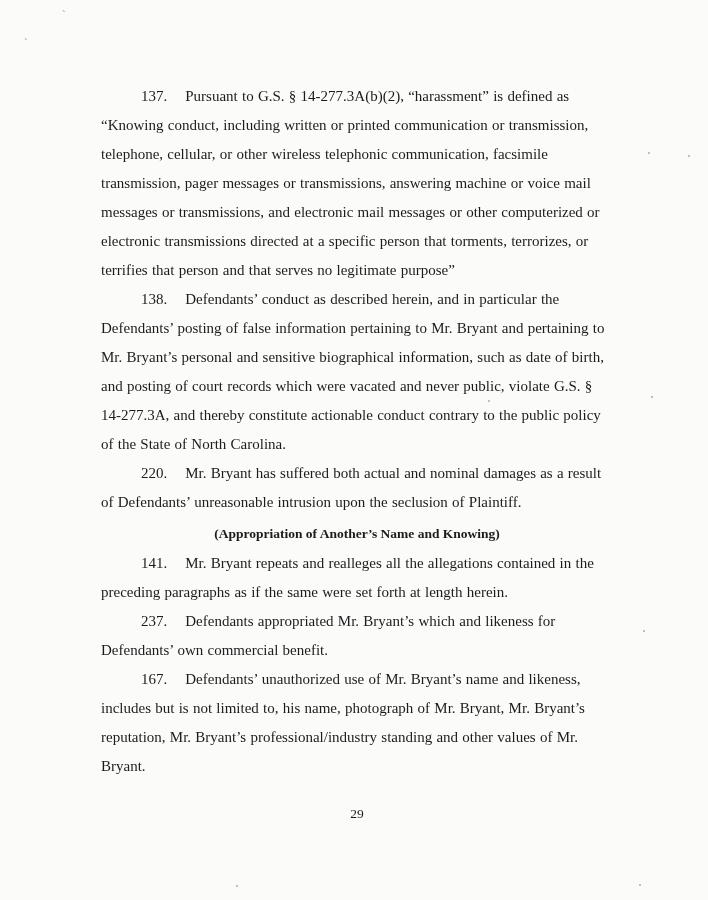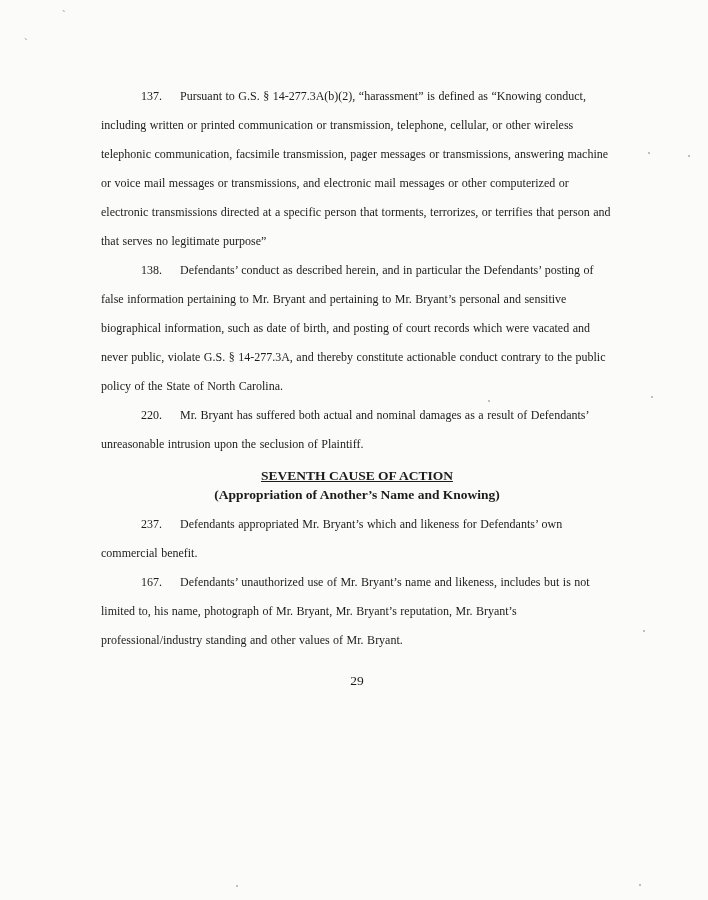--- a/index.html
+++ b/index.html
@@ -13,40 +13,40 @@
     color: #1c1c1c;
   }
   .content {
     position: absolute;
     left: 101px;
     top: 82px;
     width: 512px;
   }
   .para {
     margin: 0;
-    font-size: 12px;
+    font-size: 15px;
     line-height: 29px;
     text-align: left;
     text-indent: 40px;
     word-spacing: 0.5px;
   }
   .pnum { margin-right: 18px; }
   .heading {
     text-align: center;
     font-weight: bold;
     font-size: 13.5px;
     line-height: 19px;
     margin: 7px 0 6px 0;
     text-indent: 0;
   }
   .heading-title { text-decoration: underline; }
   .page-number {
     text-align: center;
     font-size: 13.5px;
-    margin-top: 18px;
+    margin-top: 25px;
   }
   
   .speck {
     position: absolute;
     background: #6a6a6a;
     border-radius: 50%;
     opacity: 0.55;
   }
   .tick {
     position: absolute;
@@ -71,24 +71,24 @@
 <div class="content">
 
   <p class="para"><span class="pnum">137.</span><span>Pursuant to G.S. § 14-277.3A(b)(2), “harassment” is defined as “Knowing conduct, including written or printed communication or transmission, telephone, cellular, or other wireless telephonic communication, facsimile transmission, pager messages or transmissions, answering machine or voice mail messages or transmissions, and electronic mail messages or other computerized or electronic transmissions directed at a specific person that torments, terrorizes, or terrifies that person and that serves no legitimate purpose”</span></p>
 
   <p class="para"><span class="pnum">138.</span><span>Defendants’ conduct as described herein, and in particular the Defendants’ posting of false information pertaining to Mr. Bryant and pertaining to Mr. Bryant’s personal and sensitive biographical information, such as date of birth, and posting of court records which were vacated and never public, violate G.S. § 14-277.3A, and thereby constitute actionable conduct contrary to the public policy of the State of North Carolina.</span></p>
 
 
   <p class="para"><span class="pnum">220.</span><span>Mr. Bryant has suffered both actual and nominal damages as a result of Defendants’ unreasonable intrusion upon the seclusion of Plaintiff.</span></p>
 
   <div class="heading">
-    <div class="heading-title">SEVENTH CAUSE OF ACTION</div>
     <div class="heading-subtitle">(Appropriation of Another’s Name and Knowing)</div>
   </div>
 
+  <p class="para"><span class="pnum">141.</span><span>Mr. Bryant repeats and realleges all the allegations contained in the preceding paragraphs as if the same were set forth at length herein.</span></p>
 
   <p class="para"><span class="pnum">237.</span><span>Defendants appropriated Mr. Bryant’s which and likeness for Defendants’ own commercial benefit.</span></p>
 
   <p class="para"><span class="pnum">167.</span><span>Defendants’ unauthorized use of Mr. Bryant’s name and likeness, includes but is not limited to, his name, photograph of Mr. Bryant, Mr. Bryant’s reputation, Mr. Bryant’s professional/industry standing and other values of Mr. Bryant.</span></p>
 
   <div class="page-number">29</div>
 
 </div>
 
 </body></html>

